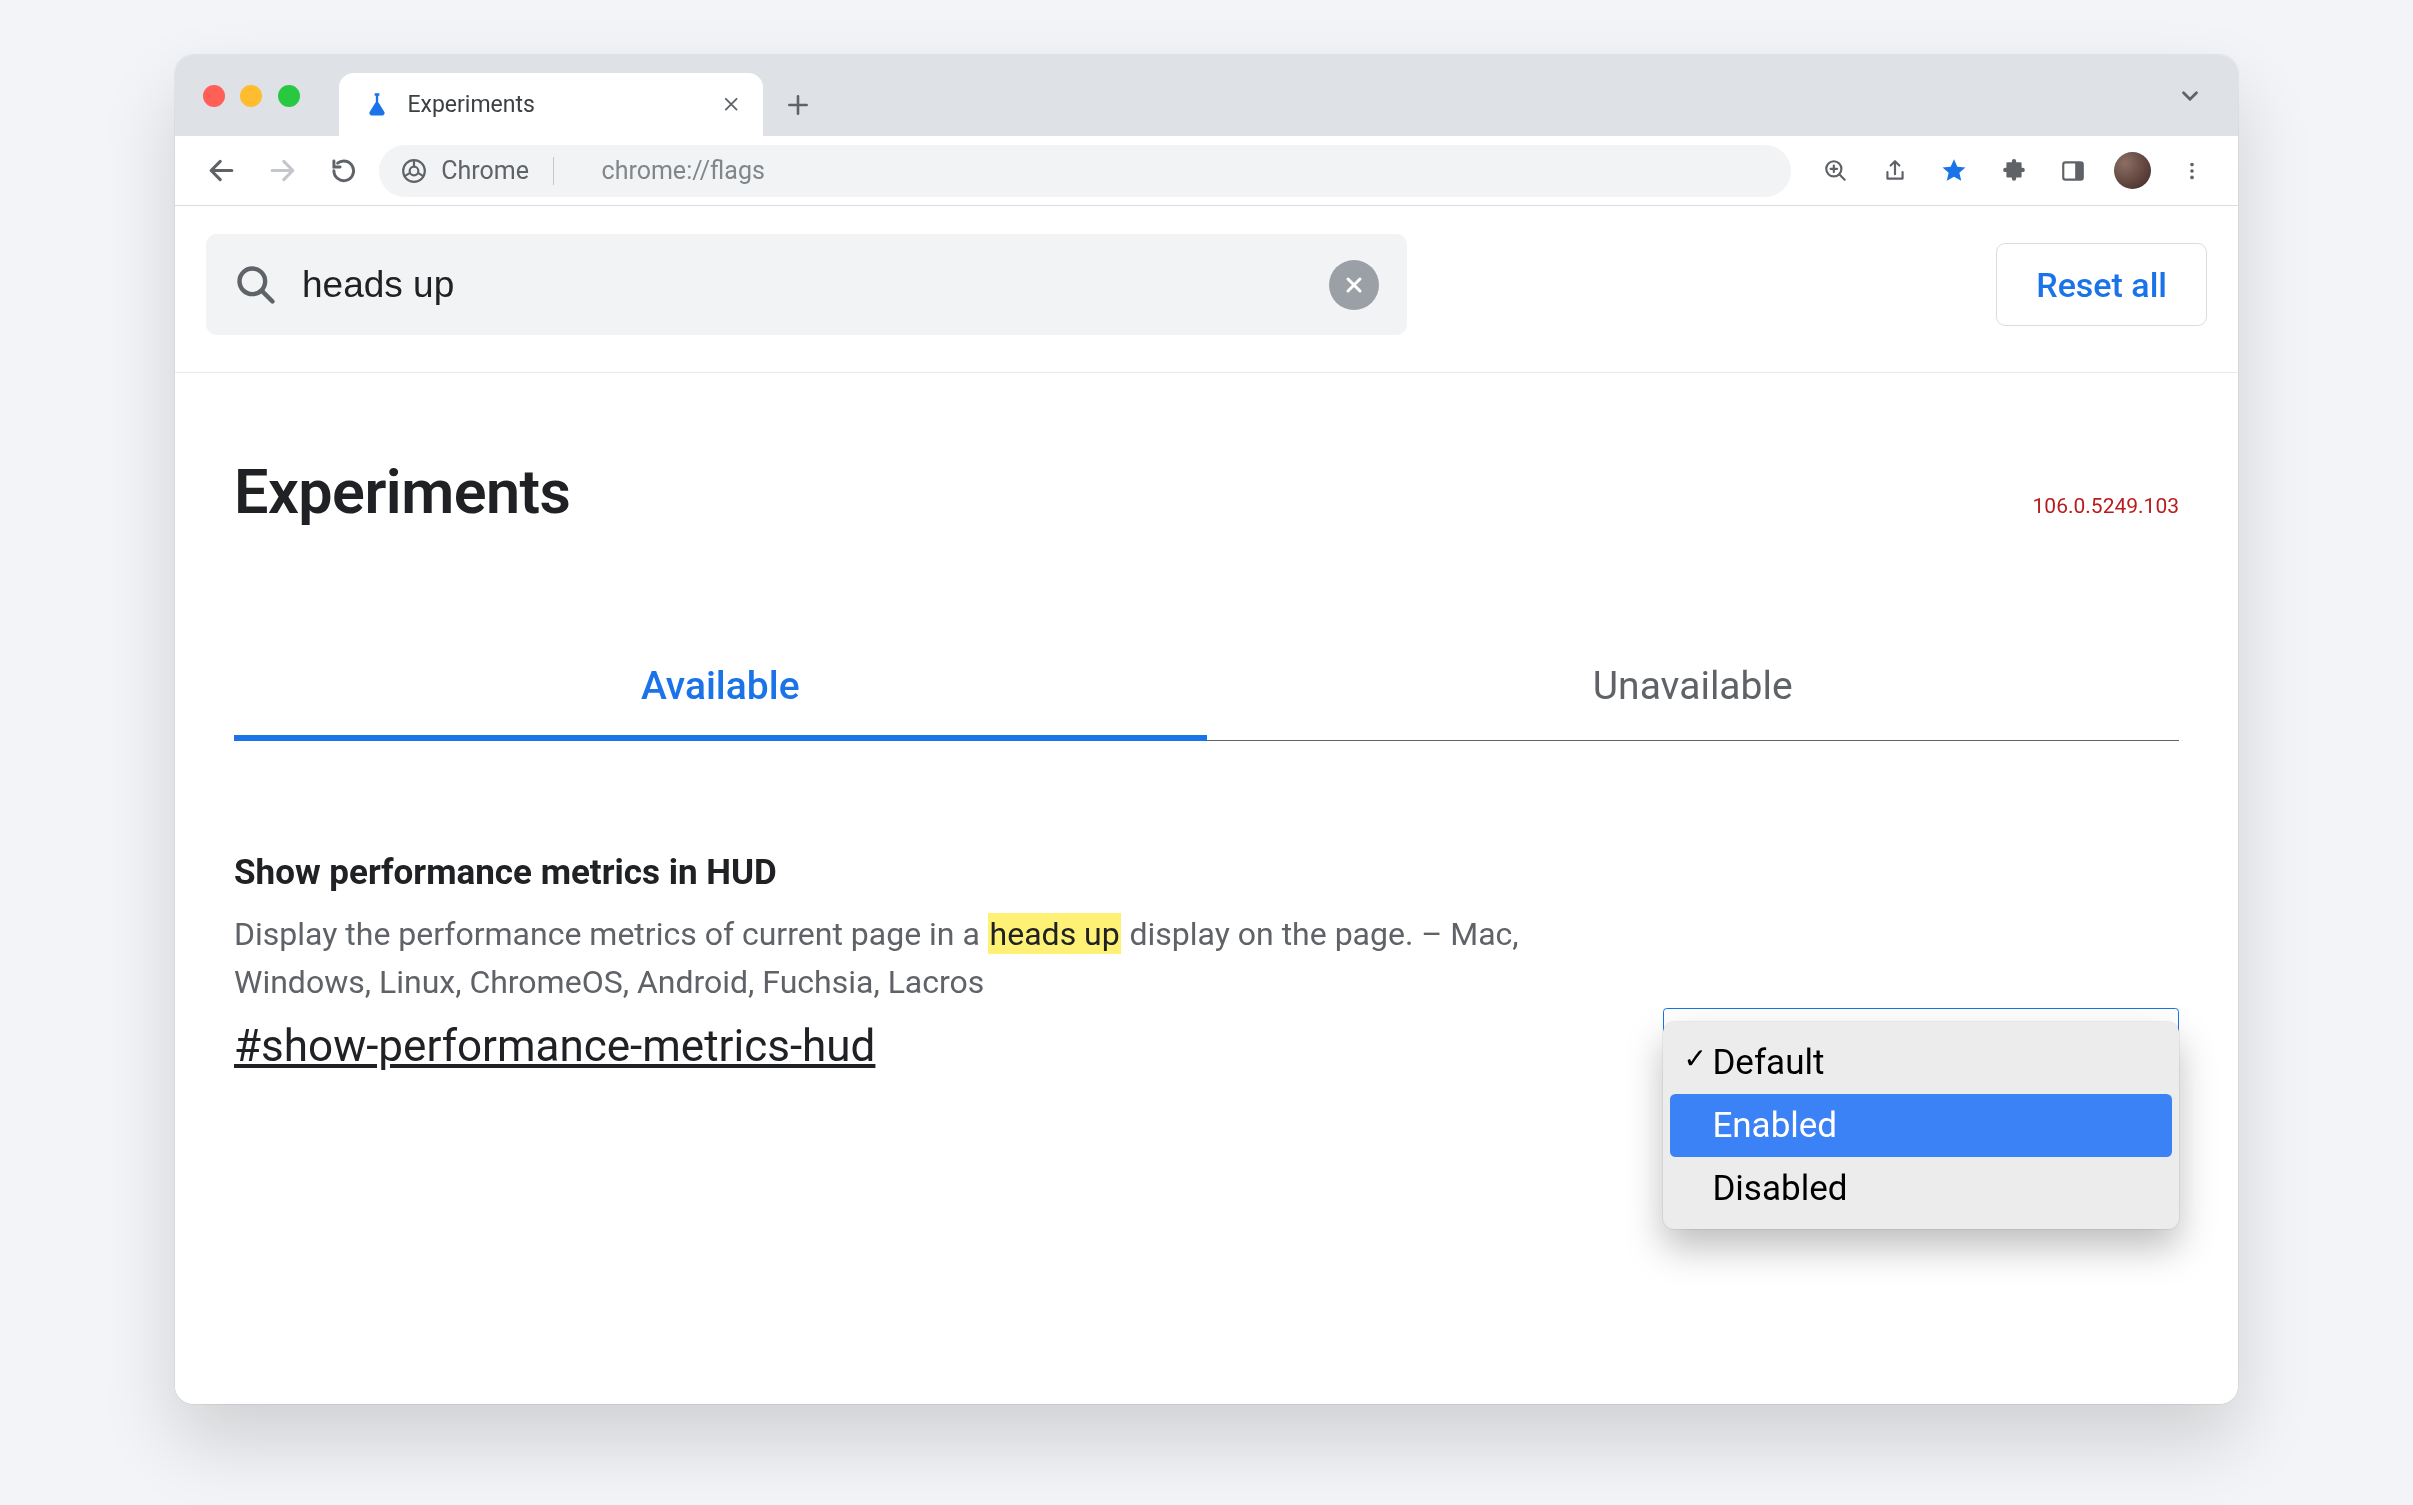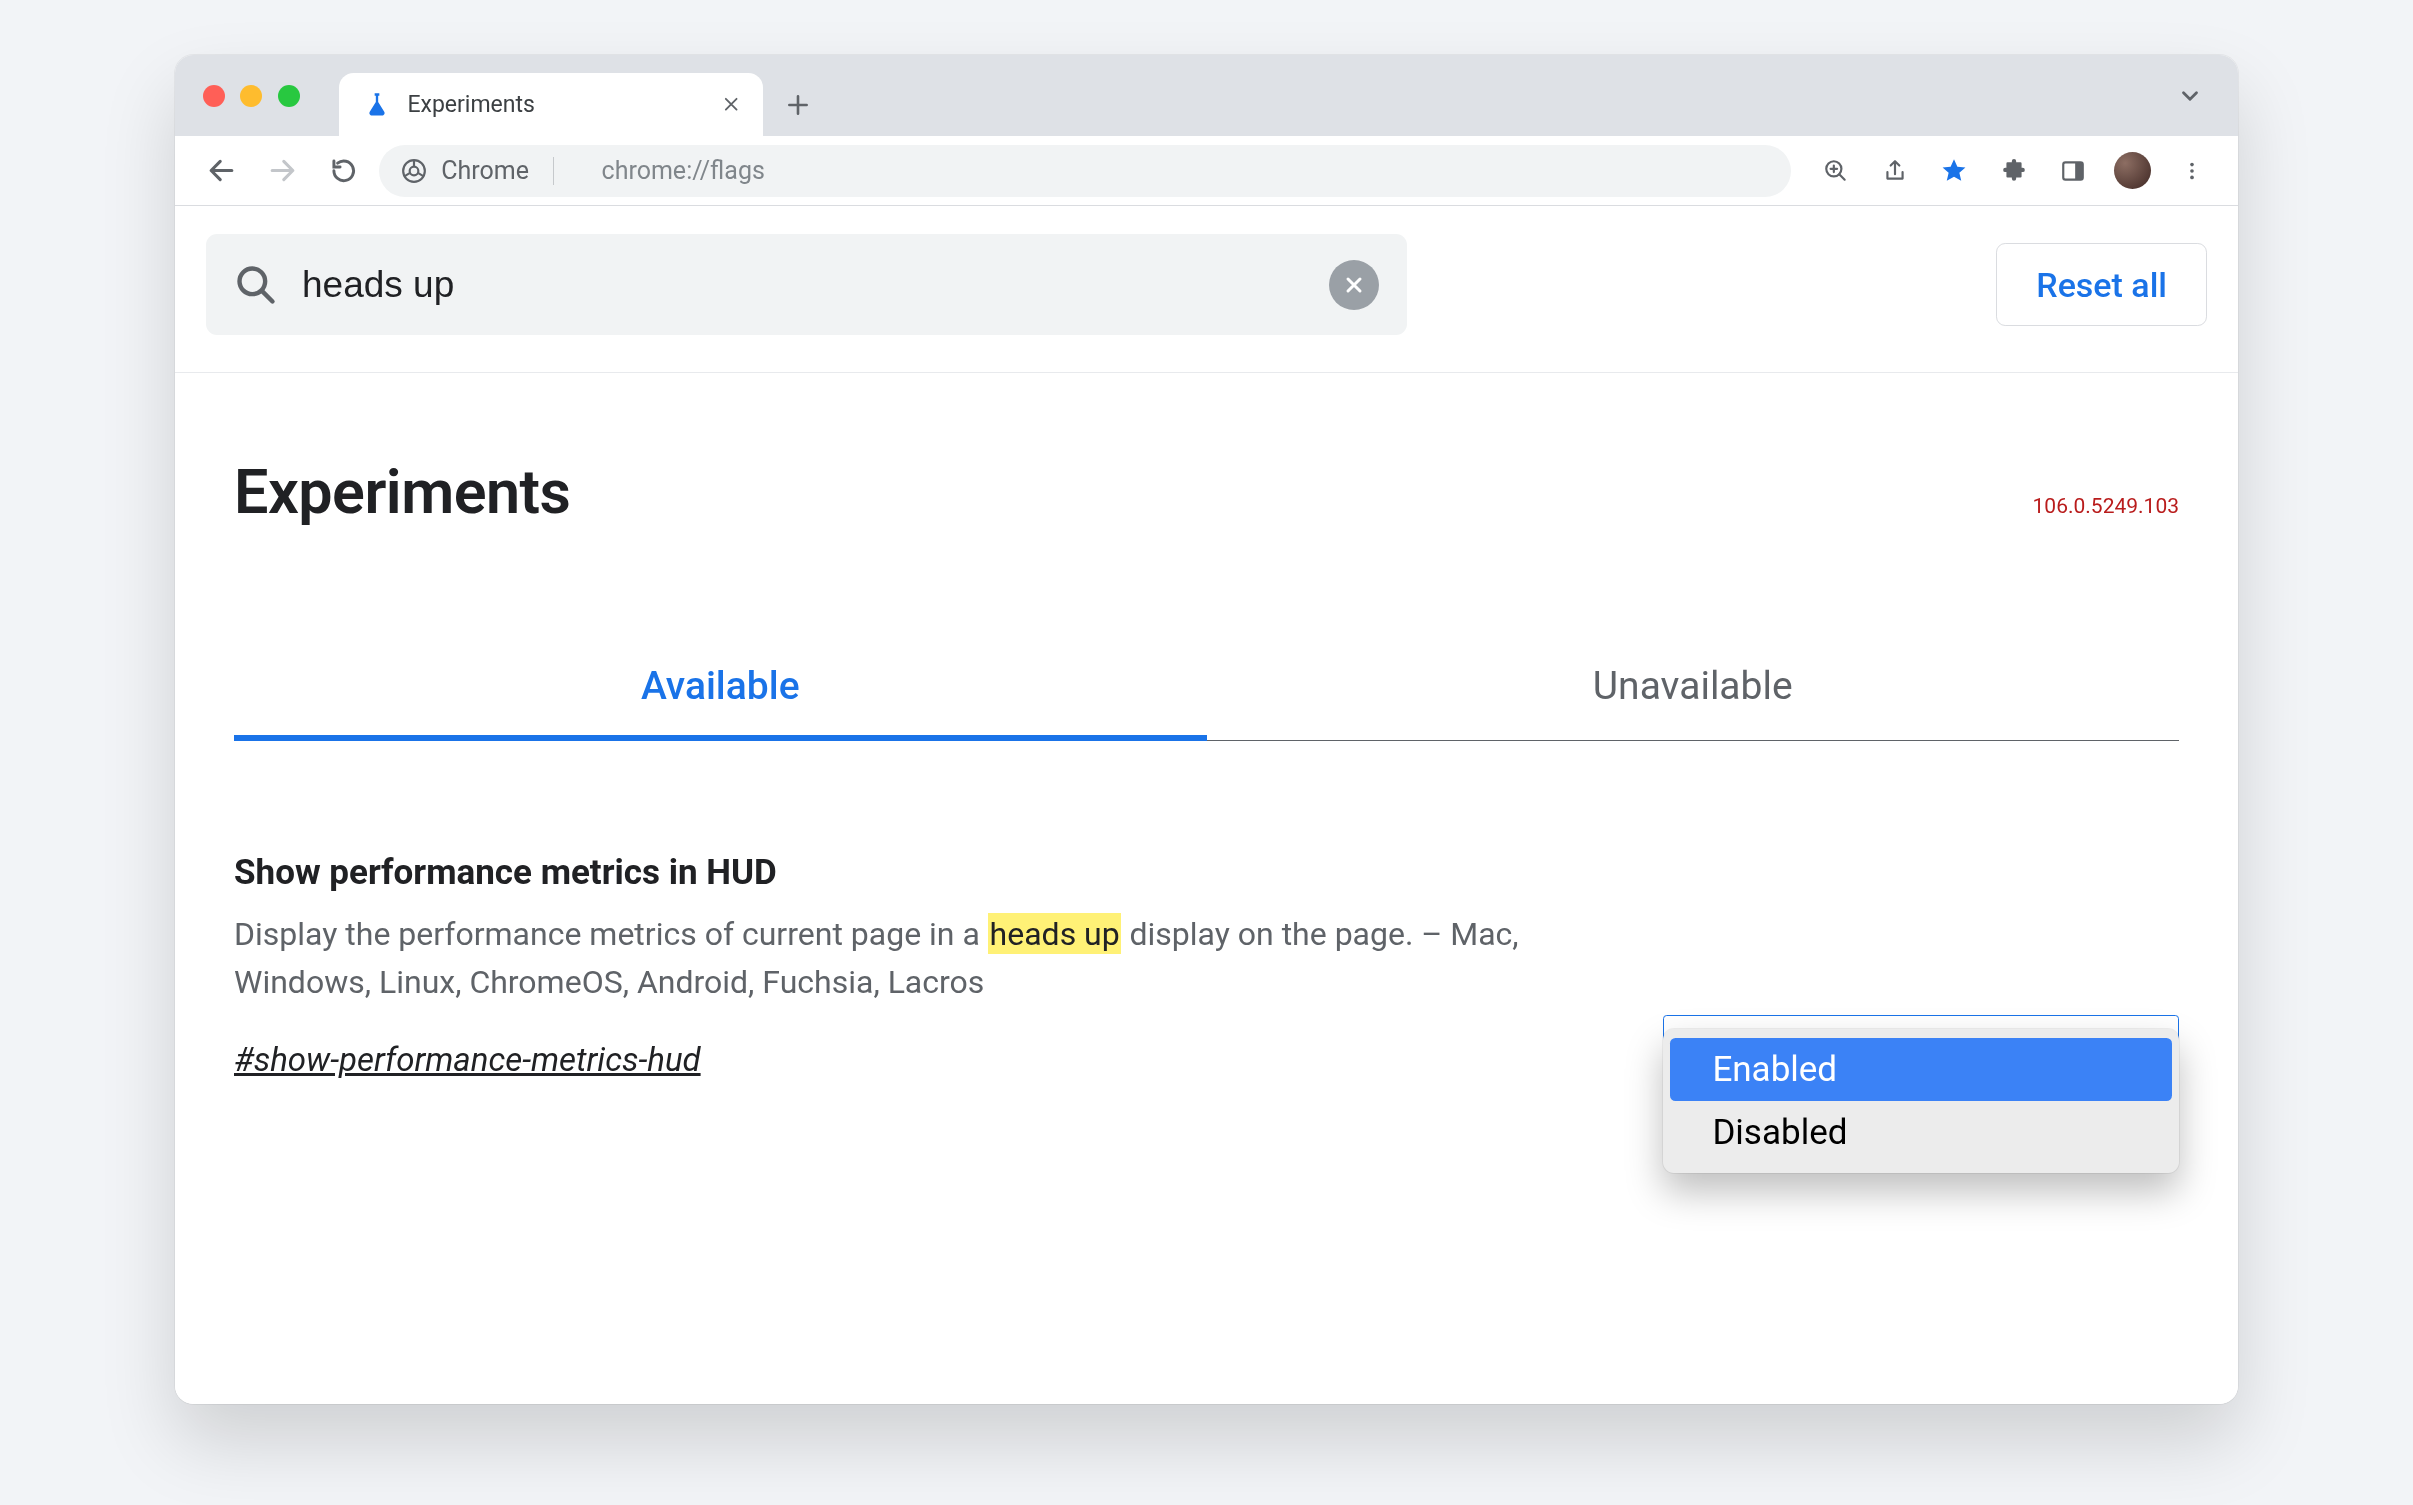--- a/index.html
+++ b/index.html
@@ -250,26 +250,25 @@
   color:#5f6368;
   line-height: 1.5;
 }
 .flag-desc mark {
   background: #fff176;
   color:#202124;
   padding: 1.8px 1.8px;
   border-radius: 0;
 }
 .flag-anchor {
-  font-size: 33px;
+  font-size: 44px;
   color:#202124;
   text-decoration: underline;
   display:inline-block;
-  margin-top: 34px;
-  font-style: italic;
+  margin-top: 14px;
 }
 .flag-control {
   width: 516px;
   position:relative;
   padding-top: 74px;
 }
 .select-outline {
   border: 1.8px solid #1a73e8;
   border-radius: 3.7px;
   height: 64px;
@@ -449,20 +448,21 @@
       <div class="flag-text">
         <div class="flag-title">Show performance metrics in HUD</div>
         <div class="flag-desc">
           <span>Display the performance metrics of current page in a </span><mark>heads up</mark><span> display on the page. – Mac, Windows, Linux, ChromeOS, Android, Fuchsia, Lacros</span>
         </div>
         <a class="flag-anchor">#show-performance-metrics-hud</a>
       </div>
       <div class="flag-control">
         <div class="select-outline"></div>
         <div class="popup">
+          <div class="opt checked">Default</div>
           <div class="opt hover">Enabled</div>
           <div class="opt">Disabled</div>
         </div>
       </div>
     </div>
 
   </div>
 </div>
 
 

